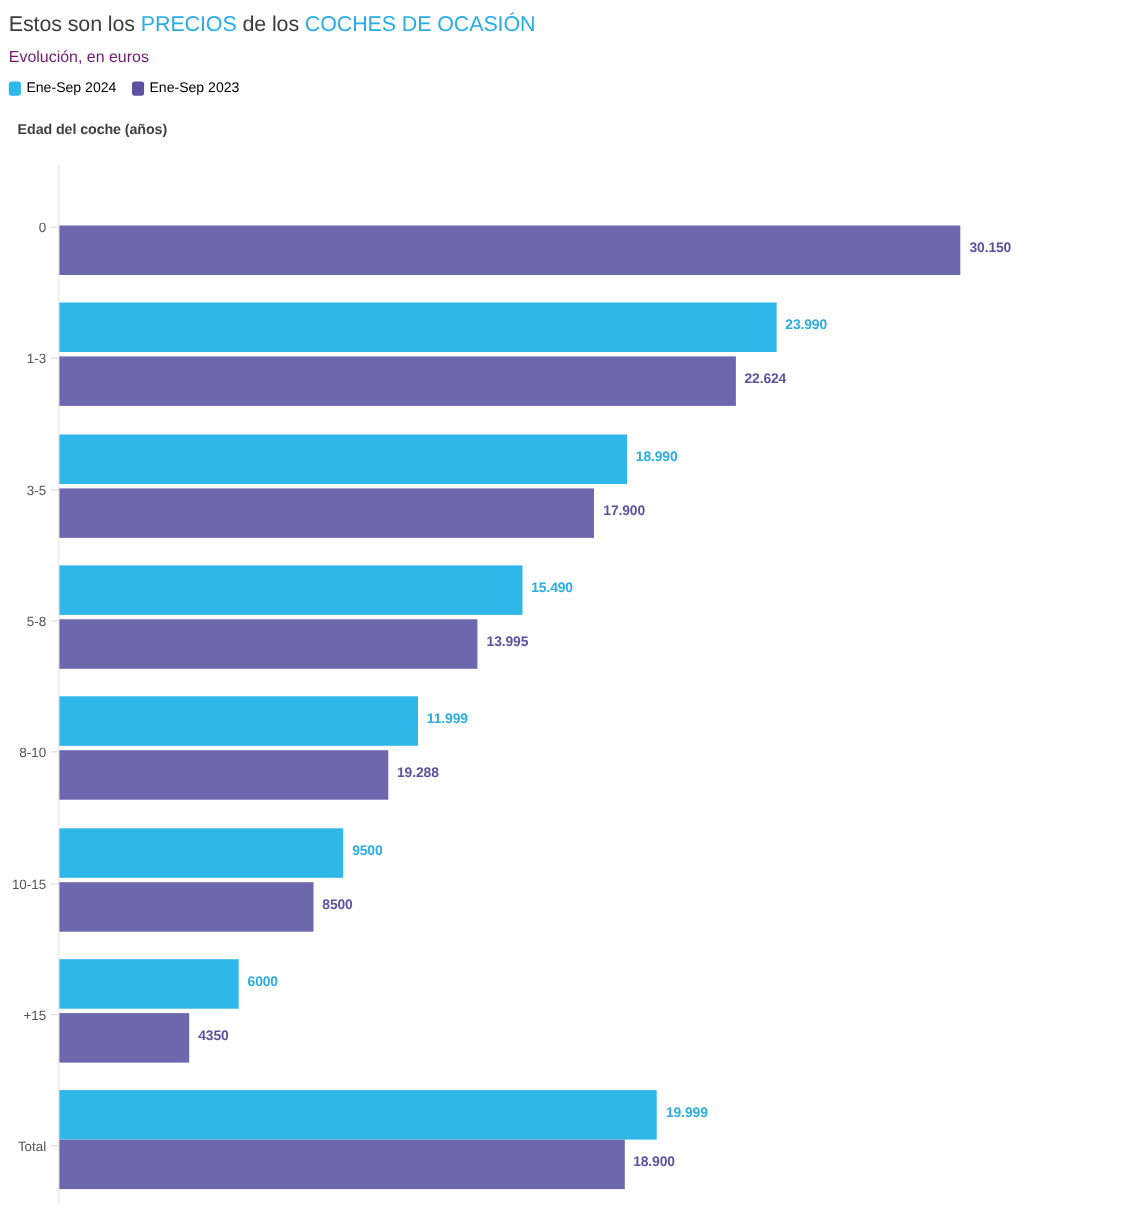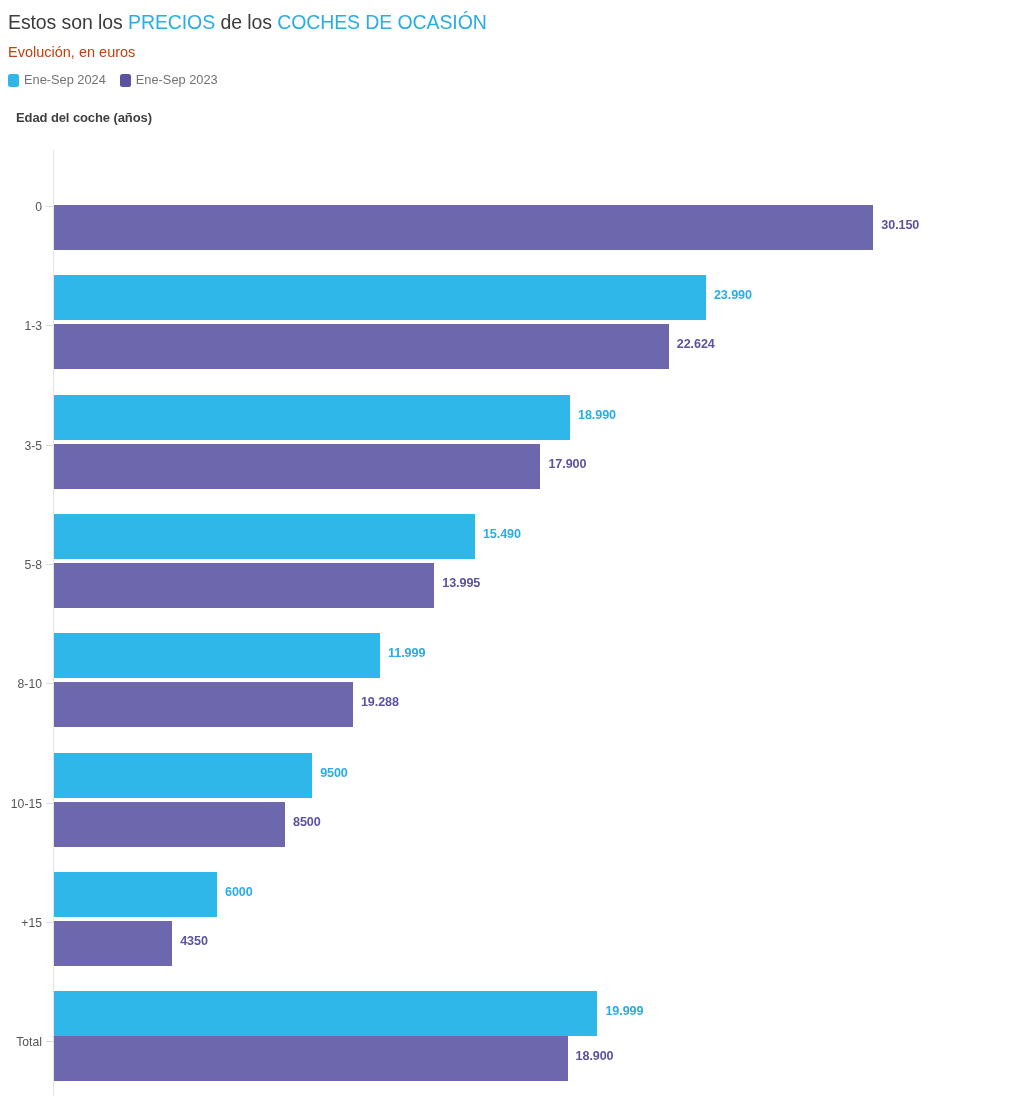--- a/index.html
+++ b/index.html
@@ -28,21 +28,21 @@
     letter-spacing: -0.1px;
     white-space: nowrap;
   }
   .title .hl {
     color: #29ade4;
     font-weight: 400;
   }
   .subtitle {
     font-size: 14.5px;
     font-weight: 400;
-    color: #c2410c;
+    color: #701a75;
     margin-top: 9px;
     line-height: 18px;
   }
 
   
   .legend {
     display: flex;
     align-items: center;
     margin-top: 12px;
     gap: 14px;
@@ -54,21 +54,21 @@
   }
   .legend-swatch {
     width: 11px;
     height: 13px;
     border-radius: 2.5px;
     display: inline-block;
     flex: 0 0 auto;
   }
   .legend-label {
     font-size: 12.8px;
-    color: #737373;
+    color: #000000;
     line-height: 14px;
     white-space: nowrap;
   }
 
   
   .axis-heading {
     margin-top: 23px;
     margin-left: 8px;
     font-size: 13px;
     font-weight: 700;

